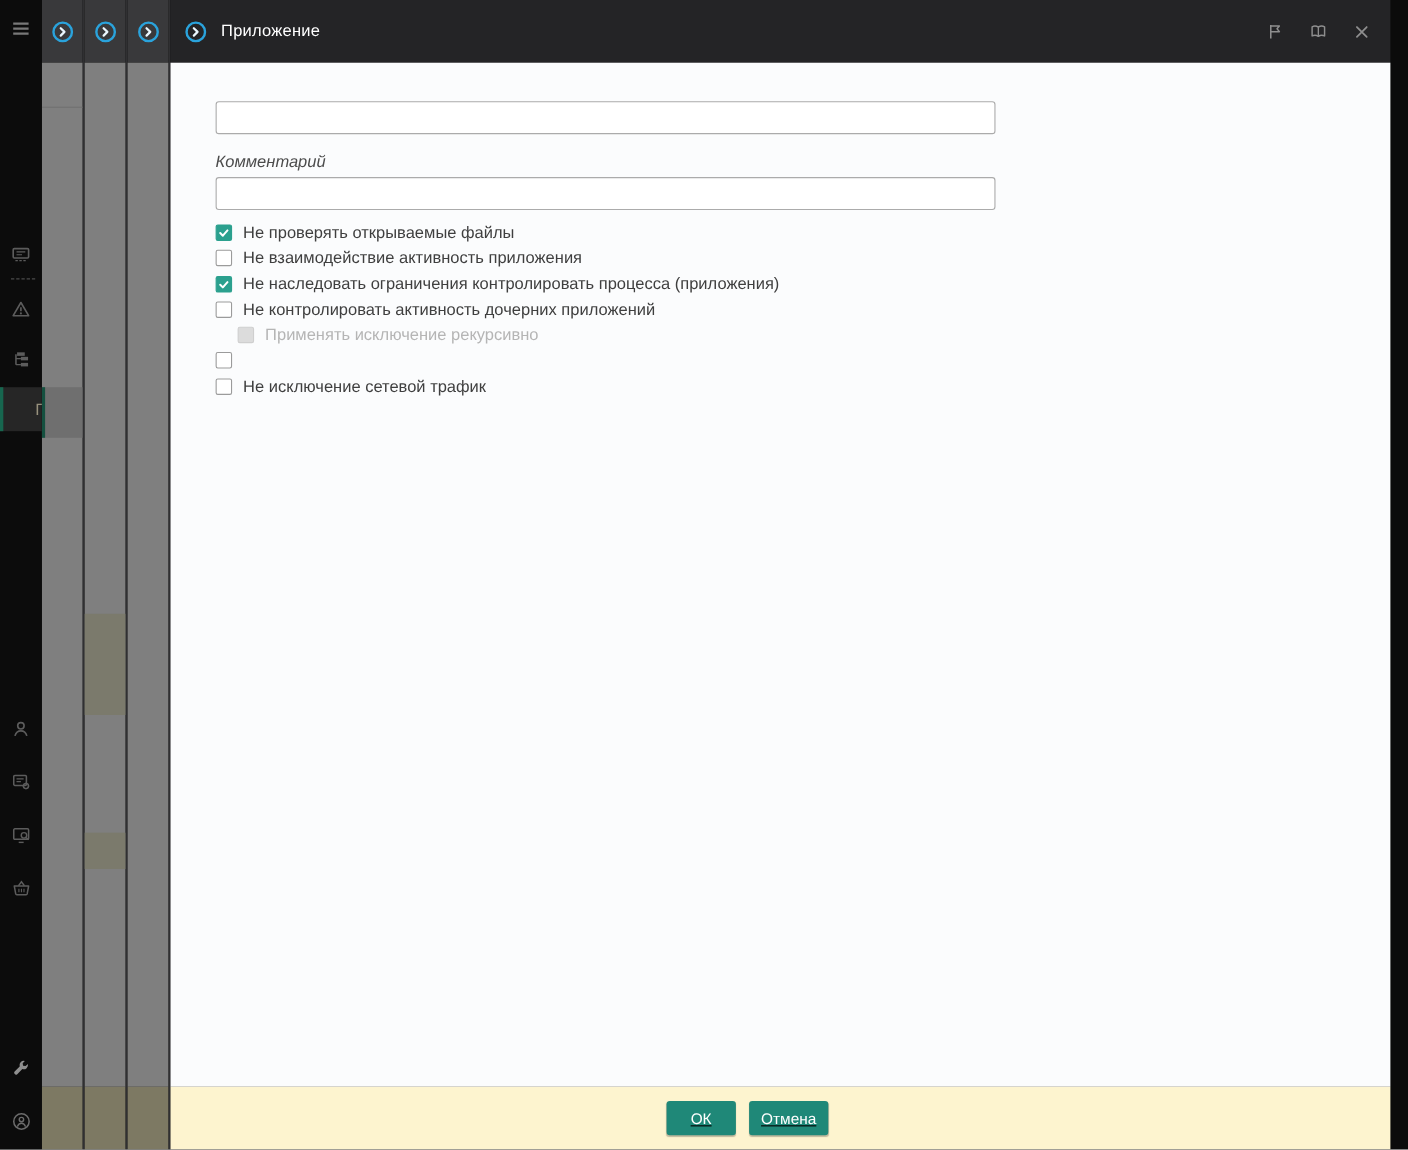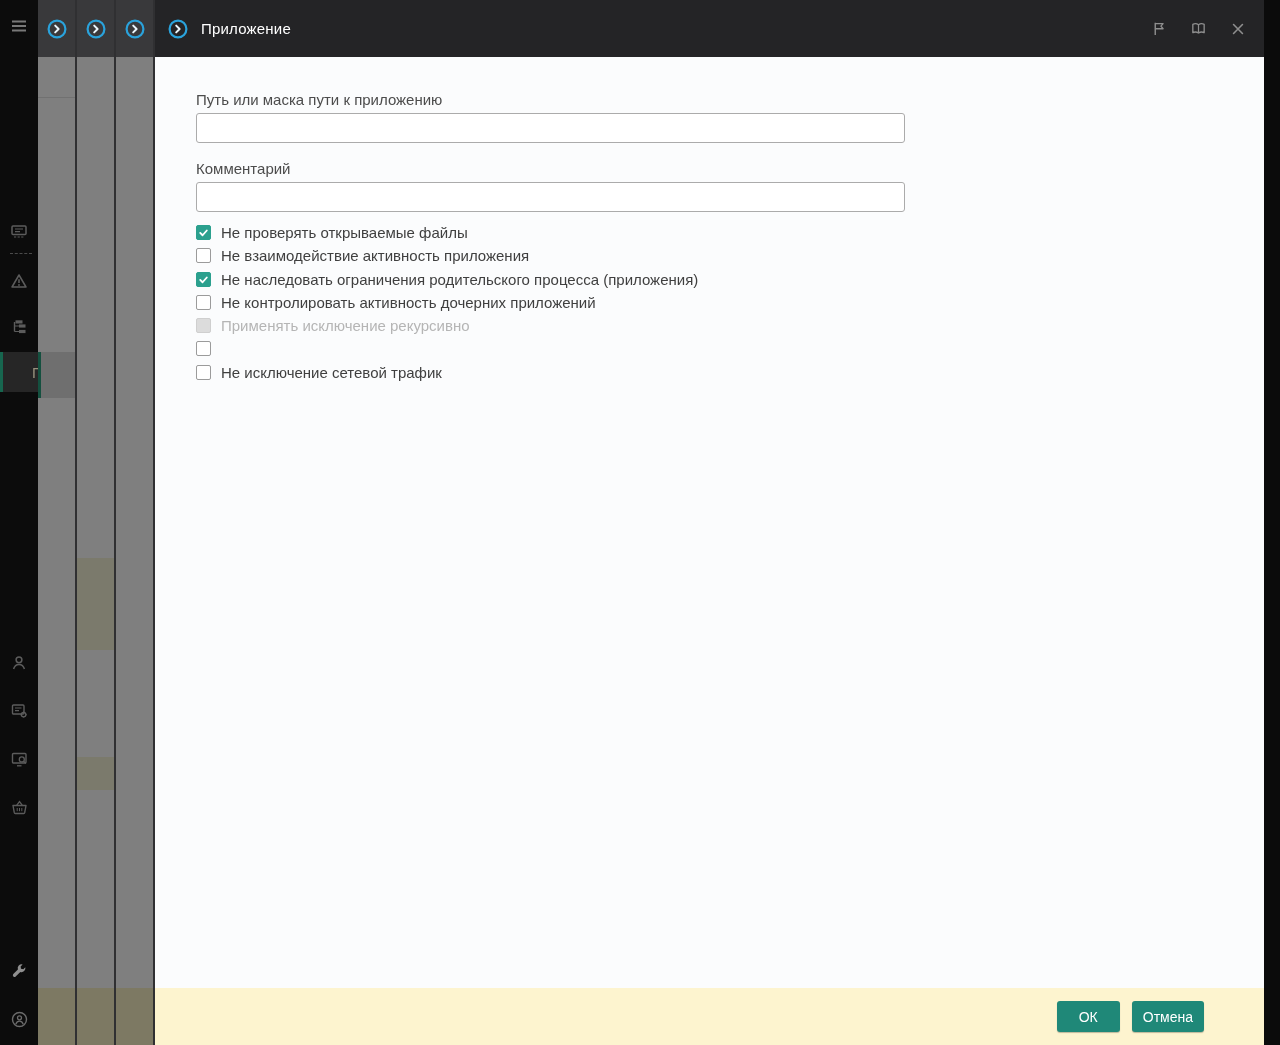--- a/index.html
+++ b/index.html
@@ -102,39 +102,39 @@
   }
   .form { padding:35px 0 0 41px; width:750px; }
   .field-label {
     display:block; font-size:15px; color:#4c4c4c; margin-bottom:6px; line-height:15px;
   }
   .text-input {
     width:709px; height:30px; border:1px solid #ababab; border-radius:3px;
     background:#ffffff; font-size:14px; padding:0 8px;
     font-family:"Liberation Sans", sans-serif;
   }
-  .lbl-comment { margin-top:18px; }
+  .lbl-comment { margin-top:18px;font-style:italic; }
 
   .cb-list { margin-top:13px; }
   .cb-row { display:flex; align-items:flex-start; margin-bottom:8.3px; }
-  .cb-row.indent { }
+  .cb-row.indent { margin-left:20px; }
   .cb-box {
     width:15px; height:15px; border-radius:2px; flex:0 0 15px;
     border:1px solid #9b9b9b; background:#fff; cursor:pointer;
     display:flex; align-items:center; justify-content:center;
   }
   .cb-box.checked { background:#2ba08e; border-color:#2ba08e; }
   .cb-box.disabled { background:#dcdcdc; border-color:#cfcfcf; cursor:default; }
   .cb-label { font-size:15px; color:#3f3f3f; margin-left:10px; line-height:15px; }
   .cb-row.disabled .cb-label { color:#b5b5b5; }
 
   .dialog-footer {
     position:absolute; bottom:0; height:57px; left:0; right:0;
     background:#fdf4cf; display:flex; align-items:center;
-    justify-content:flex-end; gap:12px; padding-right:60px;
+    justify-content:center; gap:12px; padding-right:60px;text-decoration:underline;
   }
   .btn {
     height:31px; min-width:63px; padding:0 11px;
     background:#1f8878; color:#ffffff; border:none; border-radius:3px;
     font-size:14px; font-family:"Liberation Sans", sans-serif; cursor:pointer;
     box-shadow:0 1px 1px rgba(0,0,0,.25);
   }
 </style>
 </head>
 <body>
@@ -301,21 +301,20 @@
       <span class="ic">
           <svg width="16" height="16" viewBox="0 0 18 18">
             <path d="M4 4l10 10M14 4 4 14" stroke="currentColor" stroke-width="1.8" stroke-linecap="round"></path>
           </svg>
         </span>
     </span>
   </div>
 
   <div class="dialog-body">
     <div class="form">
-      <label class="field-label">Путь или маска пути к приложению</label>
       <input class="text-input" type="text" value="" style="">
 
       <label class="field-label lbl-comment">Комментарий</label>
       <input class="text-input" type="text" value="" style="">
 
       <div class="cb-list" id="cb-list">
           <div class="cb-row">
             <span class="cb-box checked">
               <svg width="11" height="11" viewBox="0 0 12 12">
                 <path d="M2.4 6.4 5 9l4.6-5.2" fill="none" stroke="#fff" stroke-width="2" stroke-linecap="round" stroke-linejoin="round"></path>
@@ -326,21 +325,21 @@
           <div class="cb-row">
             <span class="cb-box"></span>
             <span class="cb-label">Не взаимодействие активность приложения</span>
           </div>
           <div class="cb-row">
             <span class="cb-box checked">
               <svg width="11" height="11" viewBox="0 0 12 12">
                 <path d="M2.4 6.4 5 9l4.6-5.2" fill="none" stroke="#fff" stroke-width="2" stroke-linecap="round" stroke-linejoin="round"></path>
               </svg>
             </span>
-            <span class="cb-label">Не наследовать ограничения родительского процесса (приложения)</span>
+            <span class="cb-label">Не наследовать ограничения контролировать процесса (приложения)</span>
           </div>
           <div class="cb-row">
             <span class="cb-box"></span>
             <span class="cb-label">Не контролировать активность дочерних приложений</span>
           </div>
           <div class="cb-row indent disabled">
             <span class="cb-box disabled"></span>
             <span class="cb-label">Применять исключение рекурсивно</span>
           </div>
           <div class="cb-row">

